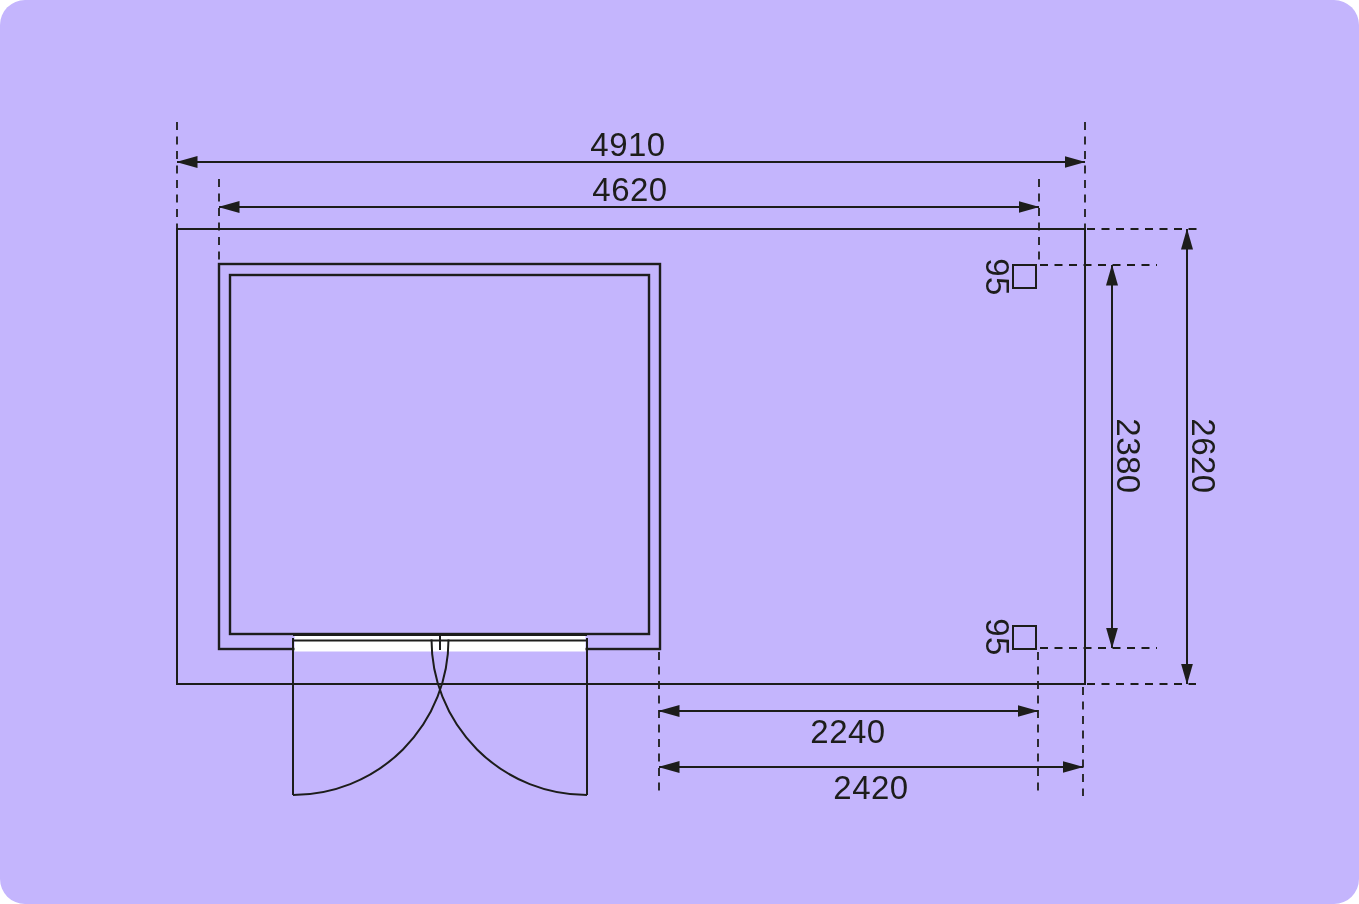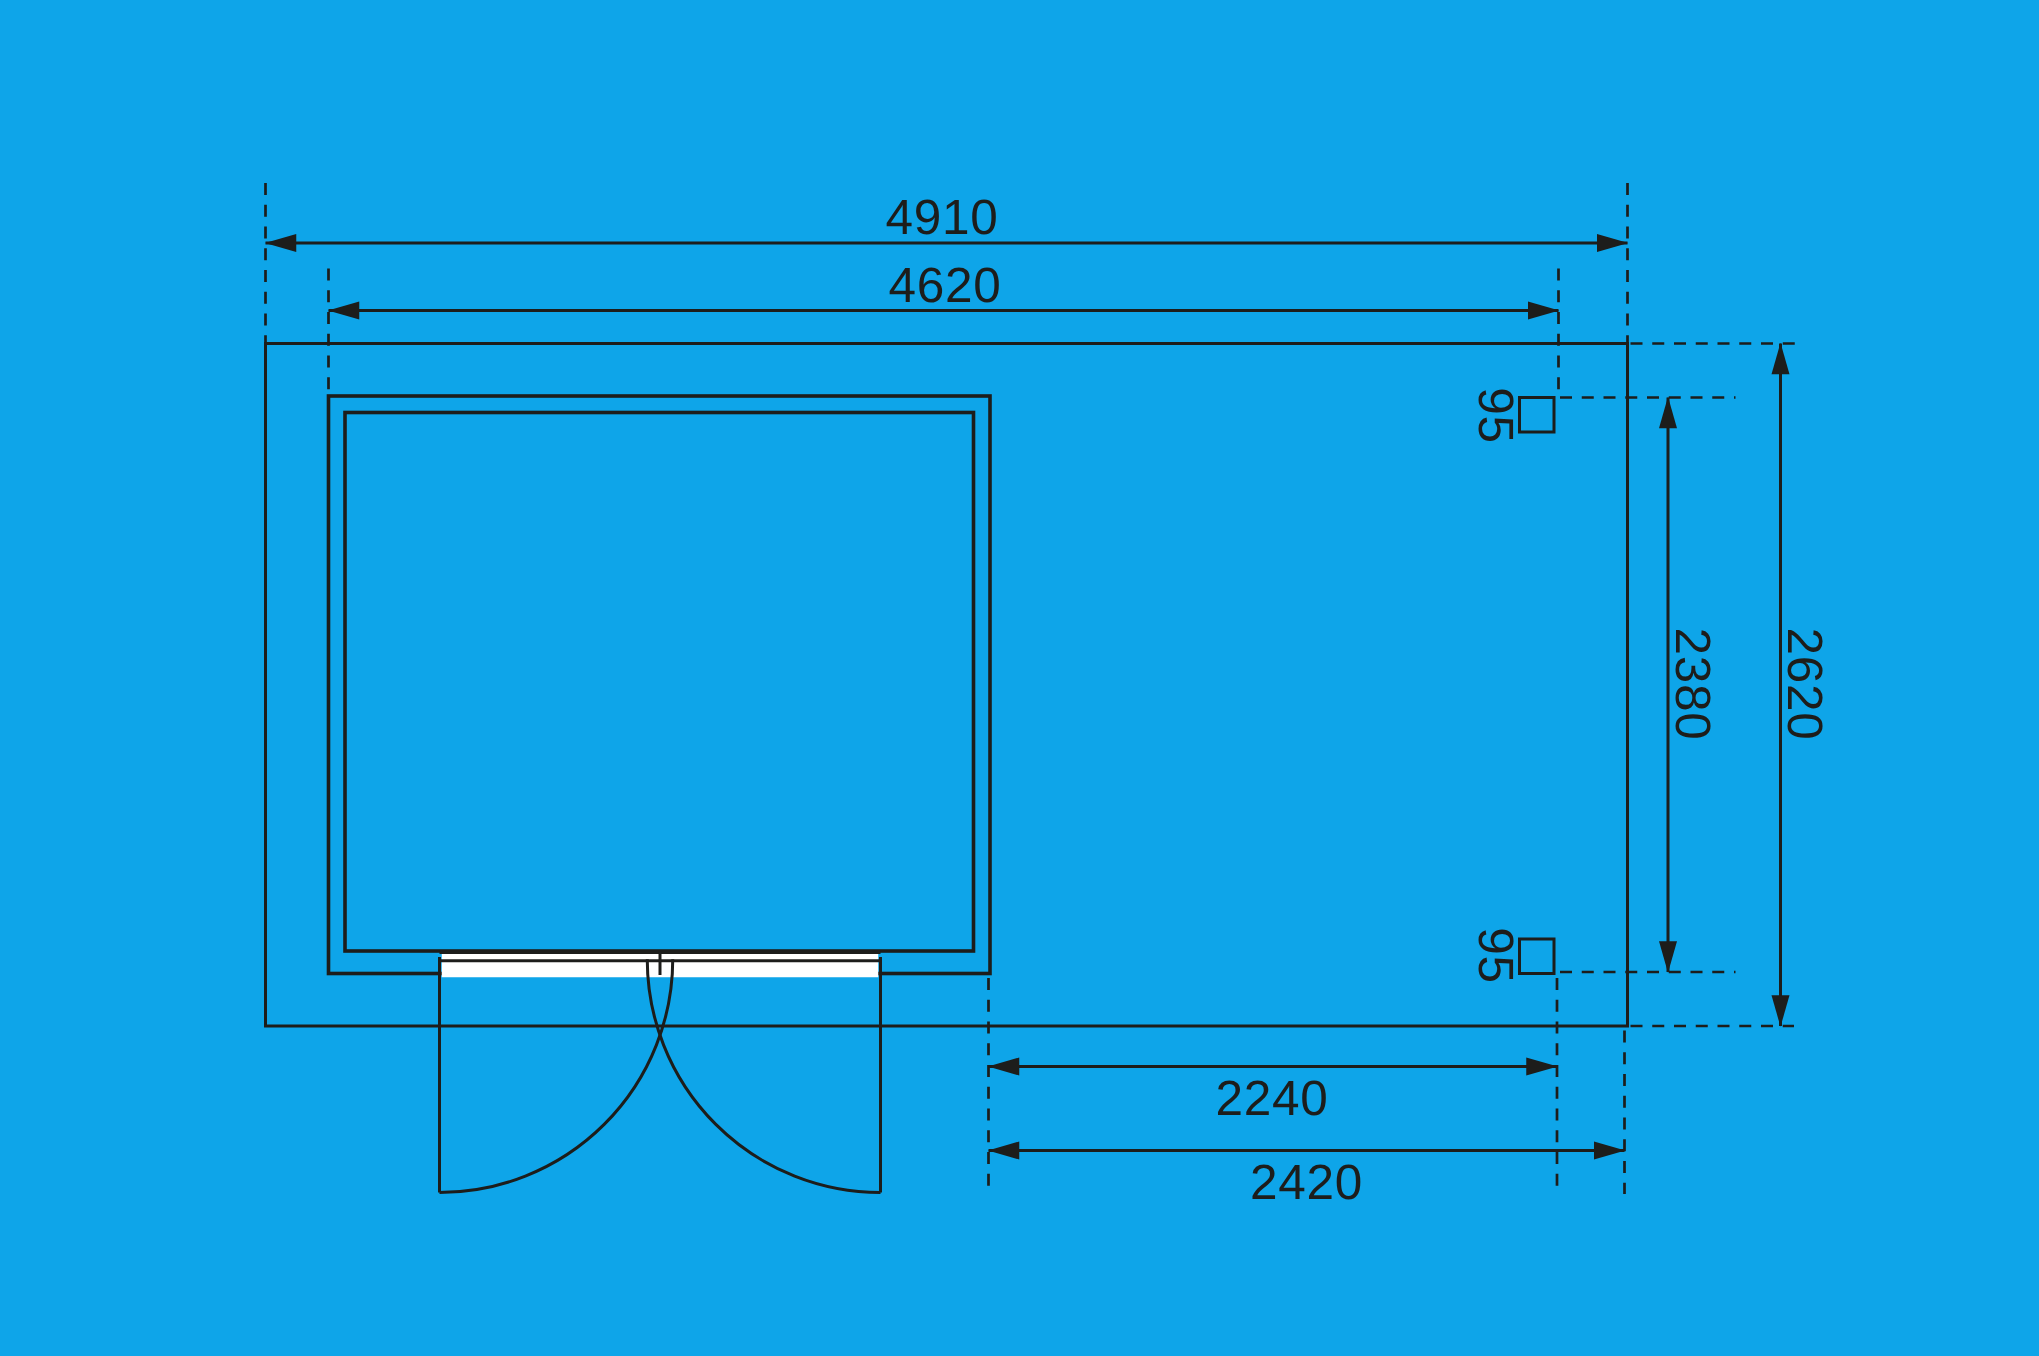--- a/index.html
+++ b/index.html
@@ -7,21 +7,22 @@
     padding: 0;
     background: #ffffff;
     width: 1359px;
     height: 904px;
     overflow: hidden;
     font-family: "Liberation Sans", sans-serif;
   }
   .plan-stage {
     width: 1359px;
     height: 904px;
-    background: #0ea5e9;
+    background: #c4b5fd;
+    border-radius: 25px;
   }
   svg text {
     font-family: "Liberation Sans", sans-serif;
     font-size: 33px;
     fill: #1d1d1b;
     letter-spacing: 0.5px;
   }
   .stroke  { stroke: #1d1d1b; fill: none; }
   .sw2     { stroke-width: 2; }
   .sw24    { stroke-width: 2.4; }

